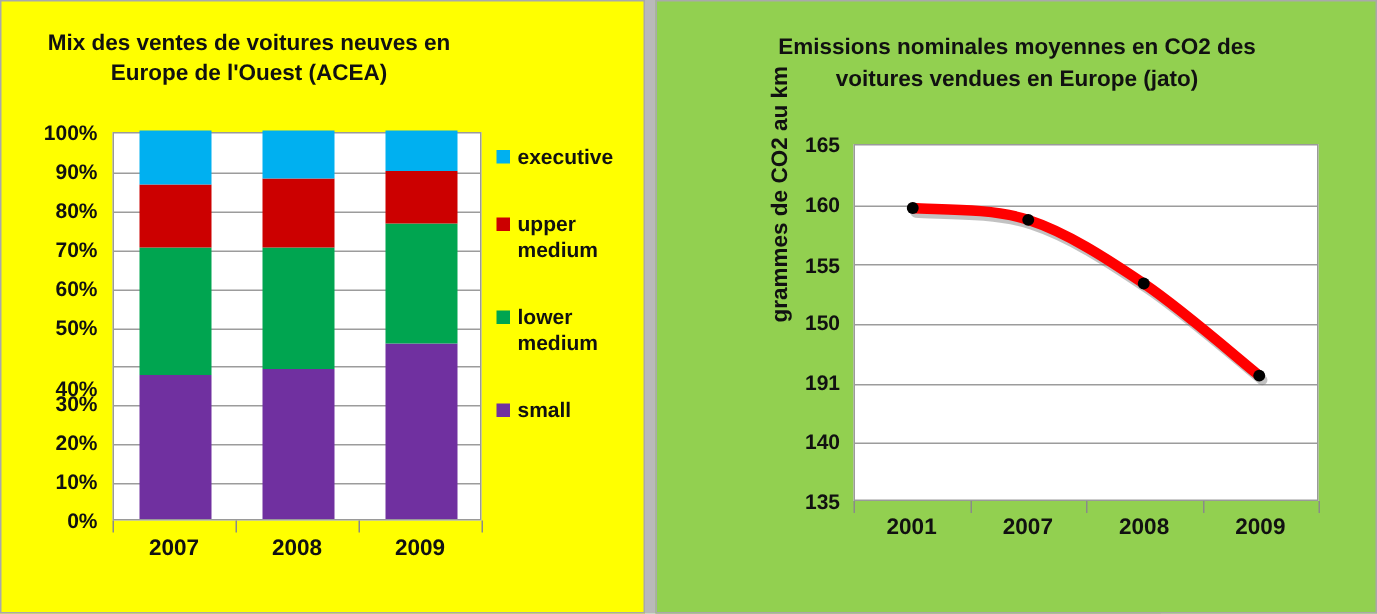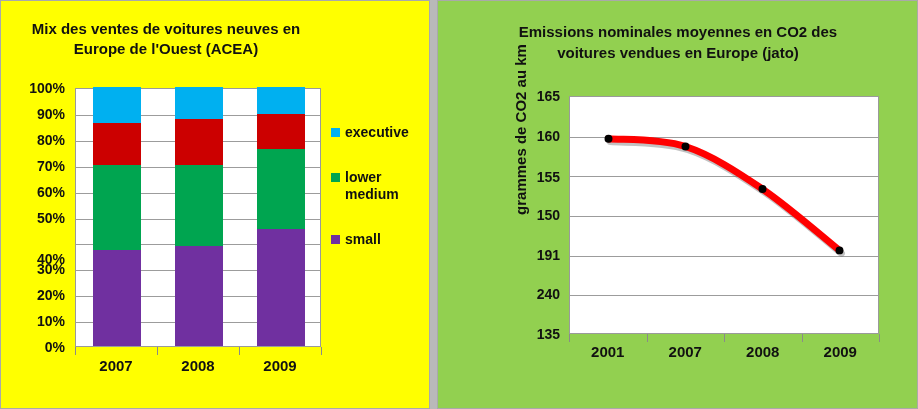--- a/index.html
+++ b/index.html
@@ -36,21 +36,21 @@
 
   .xaxis-left{position:absolute;left:74px;top:346px;width:246px;height:9px;}
   .tickmark{position:absolute;top:0;width:1px;height:8px;background:#8a8a8a;}
   .xlabels-left{position:absolute;left:74px;top:356px;width:246px;height:24px;}
   .xlabels-left span{
     position:absolute;top:0;font-size:15px;font-weight:bold;color:#111;
     transform:translateX(-50%);
   }
 
   .legend-left{position:absolute;left:330px;top:95px;width:96px;}
-  .legend-row{position:relative;margin-bottom:28px;margin-top:28px;}
+  .legend-row{position:relative;margin-bottom:28px;}
   .legend-swatch{
     position:absolute;left:0;top:4px;width:9px;height:9px;
   }
   .legend-text{
     display:block;padding-left:14px;font-size:14px;font-weight:bold;
     color:#111;line-height:17px;
   }
 
   
   .panel-right{
@@ -154,20 +154,24 @@
         <span style="left: 123px;">2008</span>
         <span style="left: 205px;">2009</span>
       </div>
 
     <div class="legend-left" id="legend-left">
         <div class="legend-row">
           <span class="legend-swatch" style="background: rgb(0, 176, 240);"></span>
           <span class="legend-text">executive</span>
         </div>
         <div class="legend-row">
+          <span class="legend-swatch" style="background: rgb(204, 0, 0);"></span>
+          <span class="legend-text">upper medium</span>
+        </div>
+        <div class="legend-row">
           <span class="legend-swatch" style="background: rgb(0, 165, 80);"></span>
           <span class="legend-text">lower medium</span>
         </div>
         <div class="legend-row">
           <span class="legend-swatch" style="background: rgb(112, 48, 160);"></span>
           <span class="legend-text">small</span>
         </div>
       </div>
   </div>
 
@@ -175,21 +179,21 @@
 
     <div class="title-right">
       <div>Emissions nominales moyennes en CO2 des</div>
       <div>voitures vendues en Europe (jato)</div>
     </div>
 
     <div class="yaxis-title">grammes de CO2 au km</div>
 
     <div class="ylabels-right" id="ylabels-right">
         <span style="top: 245px;">135</span>
-        <span style="top: 205.333px;">240</span>
+        <span style="top: 205.333px;">140</span>
         <span style="top: 165.667px;">191</span>
         <span style="top: 126px;">150</span>
         <span style="top: 88px;">155</span>
         <span style="top: 46.6667px;">160</span>
         <span style="top: 7px;">165</span>
       </div>
 
     <div class="plot-right">
       <div id="grid-right">
           <div class="gridline" style="top: 198.333px; background: rgb(156, 156, 156);"></div>

